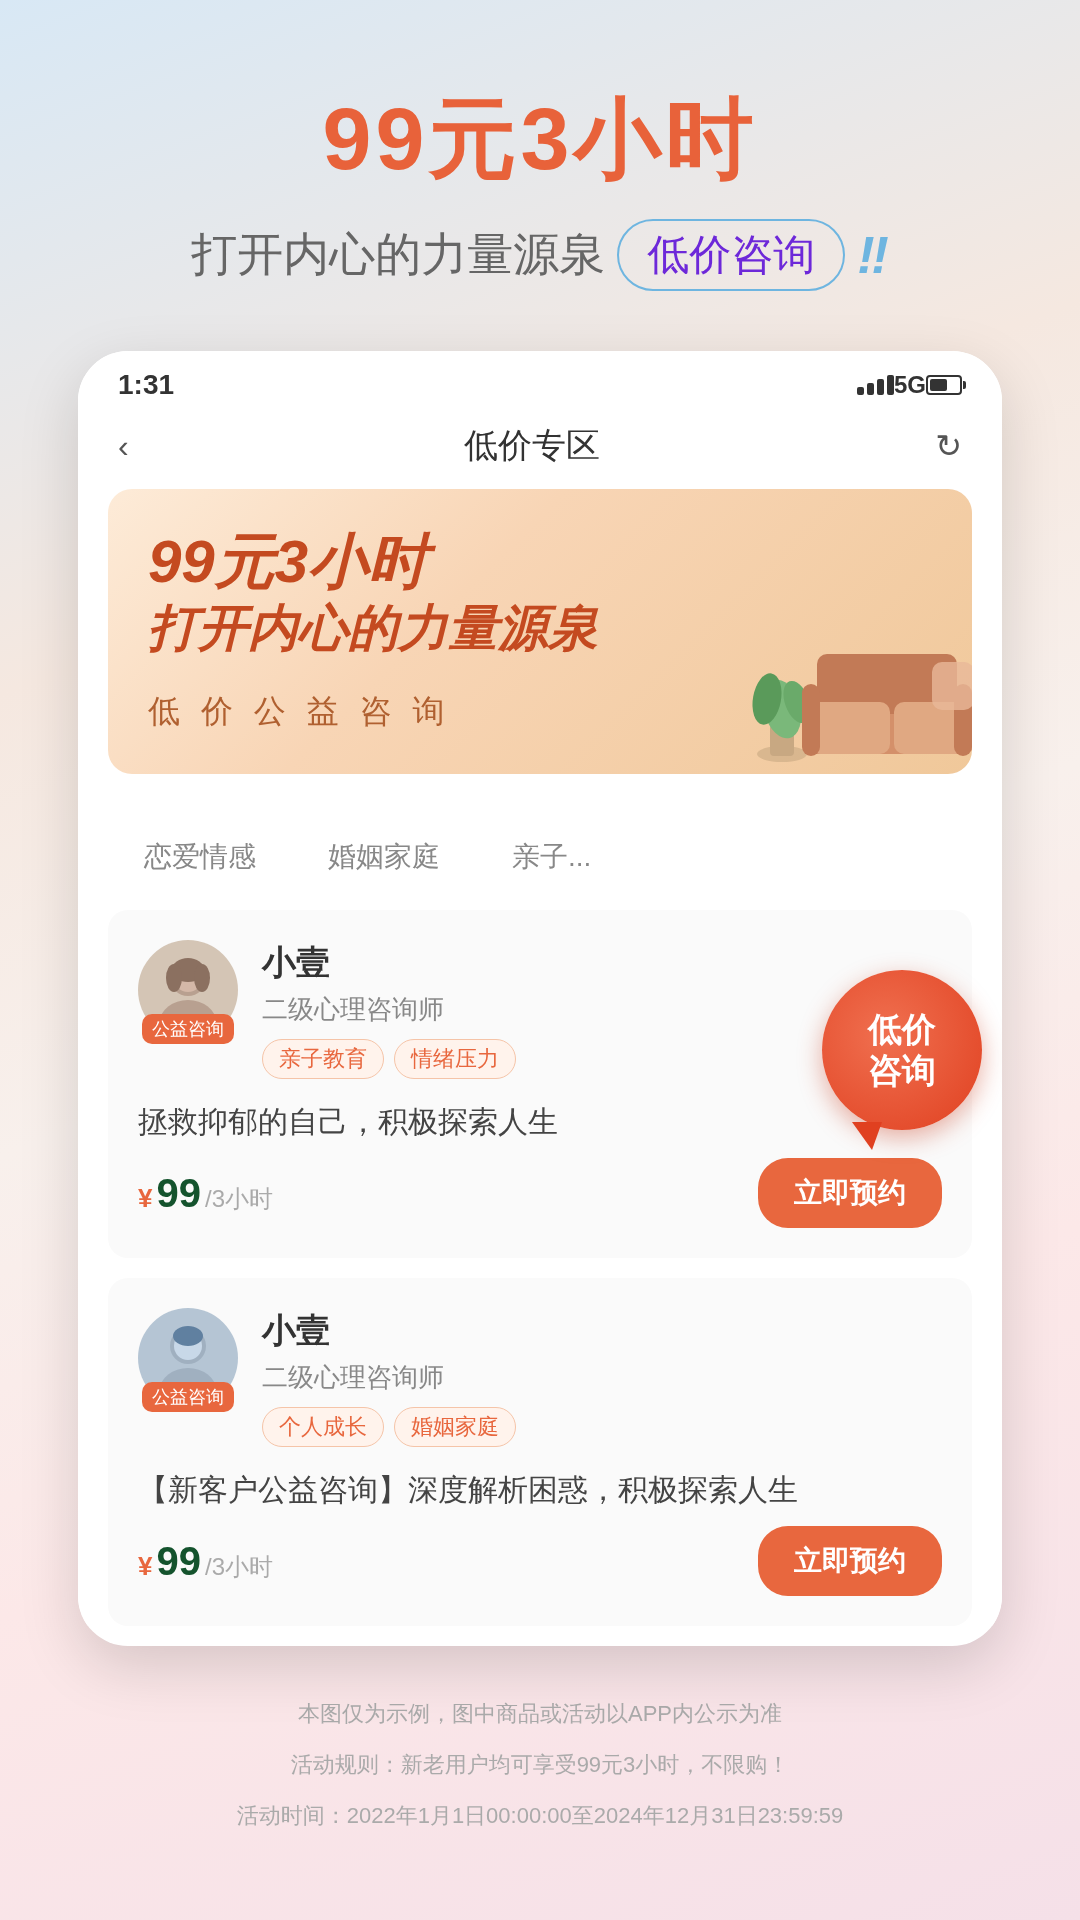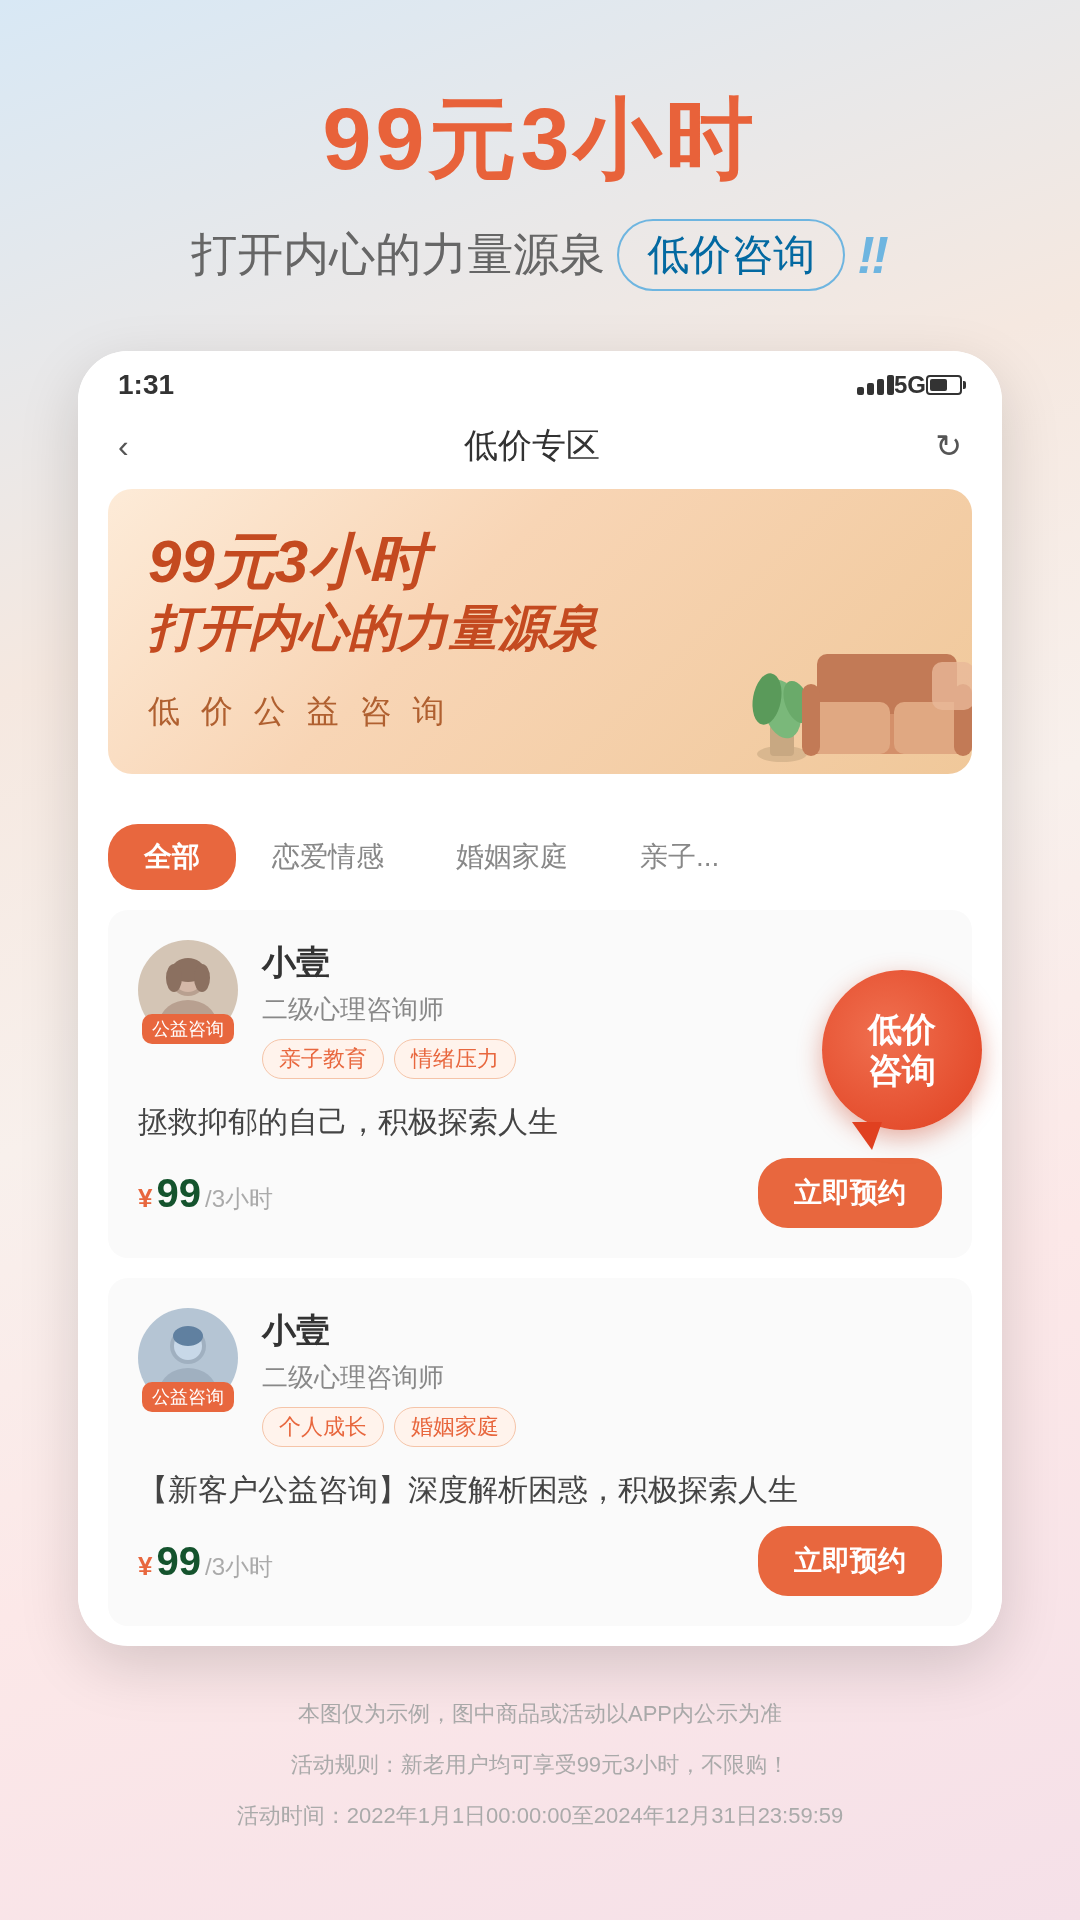--- a/index.html
+++ b/index.html
@@ -49,21 +49,21 @@
 
     .subtitle-text {
       color: #666;
     }
 
     .badge-circle {
       display: inline-block;
       border: 2.5px solid #6eb5e0;
       border-radius: 40px;
       padding: 6px 28px;
-      color: #0369a1;
+      color: #6d28d9;
       font-size: 42px;
       font-weight: 500;
     }
 
     .exclamation {
       color: #6eb5e0;
       font-size: 52px;
       font-style: italic;
       font-weight: 700;
     }
@@ -477,21 +477,20 @@
         <rect x="192" y="148" width="80" height="52" rx="10" fill="#e0a882"></rect>
 
         <rect x="100" y="130" width="18" height="72" rx="9" fill="#c27a56"></rect>
         <rect x="252" y="130" width="18" height="72" rx="9" fill="#c27a56"></rect>
 
         <rect x="230" y="108" width="42" height="48" rx="10" fill="#e8b898" opacity="0.8"></rect>
       </svg>
     </div>
 
     <div class="filter-tabs">
-      <div class="filter-tab active">全部</div>
       <div class="filter-tab">恋爱情感</div>
       <div class="filter-tab">婚姻家庭</div>
       <div class="filter-tab">亲子...</div>
     </div>
 
     <div class="counselor-list">
 
       <div class="counselor-card">
         <div class="counselor-header">
           <div class="avatar-container">

